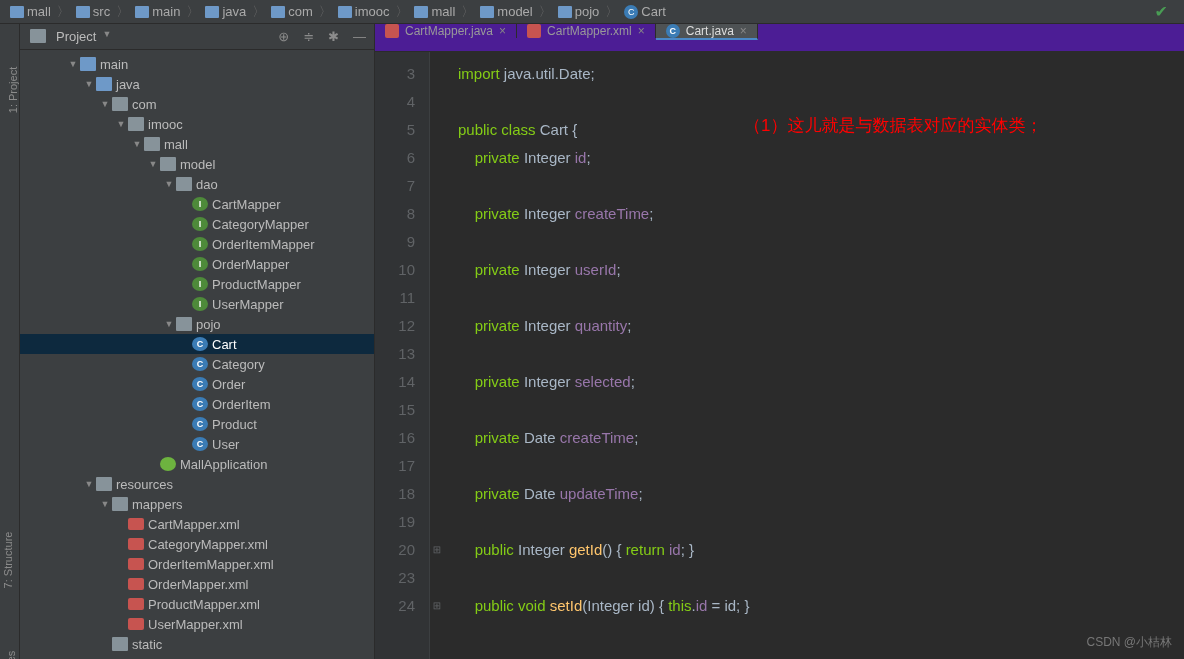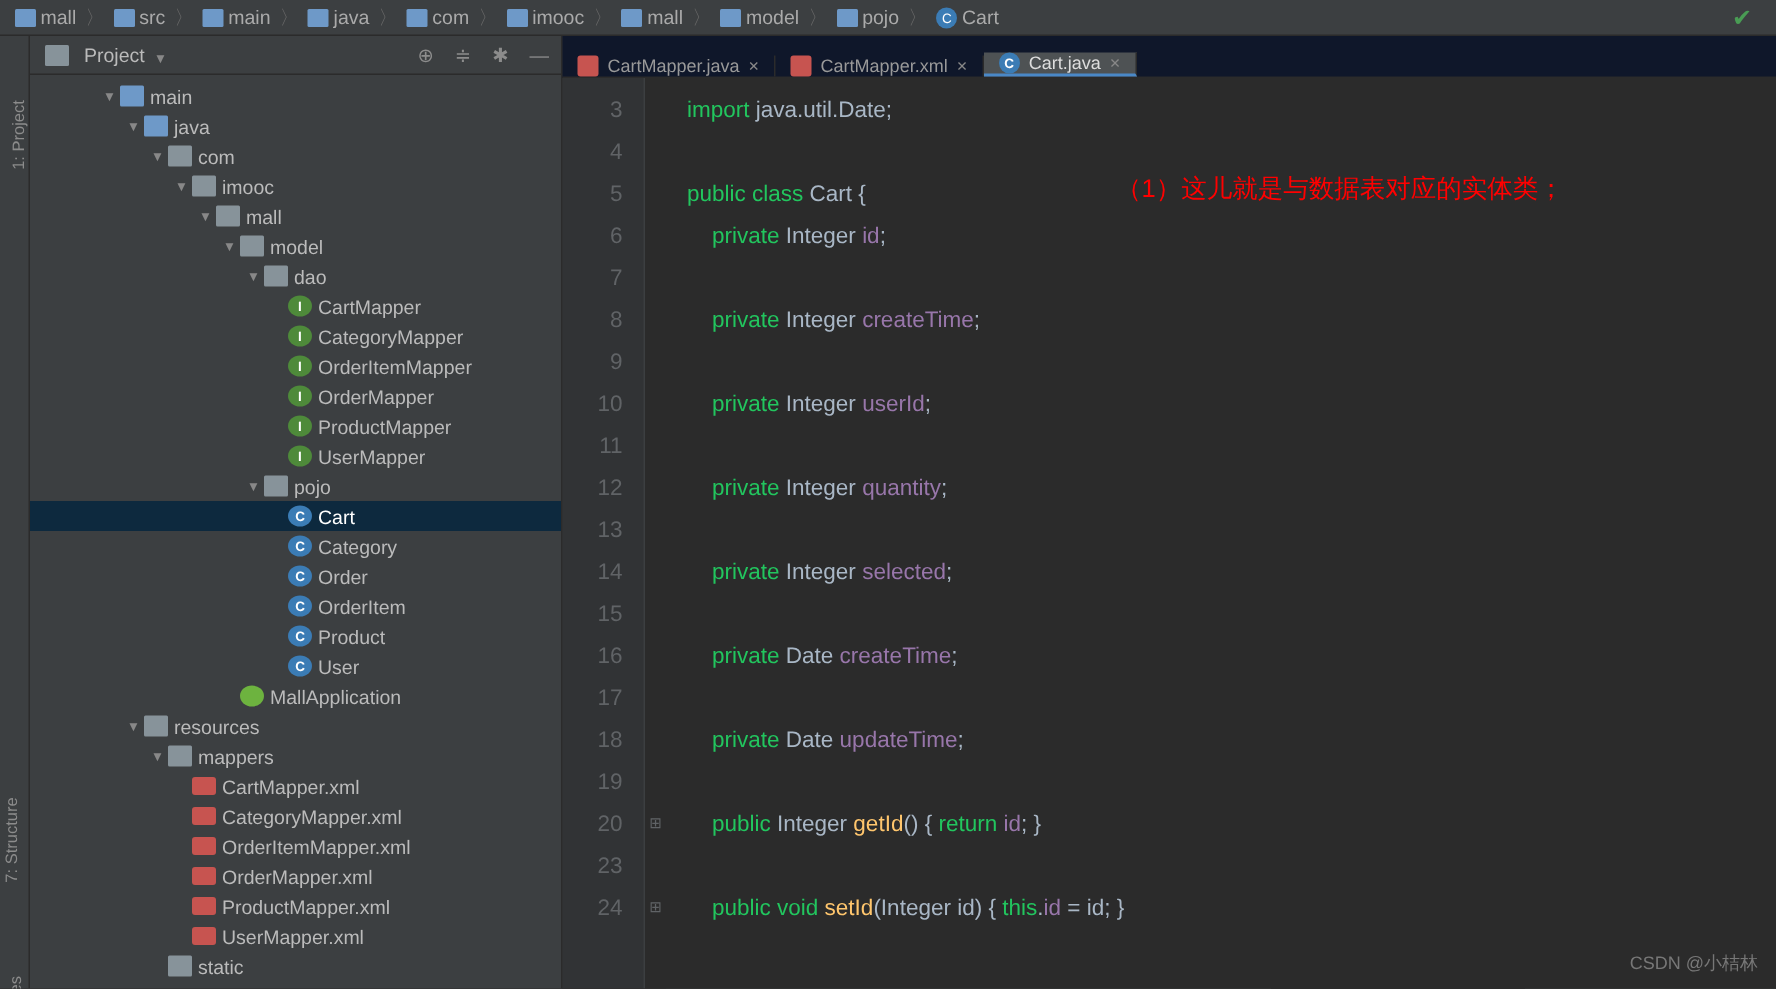--- a/index.html
+++ b/index.html
@@ -17,55 +17,55 @@
 
 .left-strip { position: absolute; left: 0; top: 24px; width: 20px; height: 635px; background: #3c3f41; border-right: 1px solid #2b2b2b; }
 .strip-label { transform: rotate(-90deg); transform-origin: center; white-space: nowrap; color: #8c8c8c; font-size: 11px; position: absolute; }
 .strip-label.project { top: 60px; left: -10px; }
 .strip-label.structure { top: 530px; left: -20px; }
 .strip-label.fav { top: 640px; left: -8px; }
 
 
 .project-panel { position: absolute; left: 20px; top: 24px; width: 355px; height: 635px; background: #3c3f41; border-right: 1px solid #2b2b2b; }
 .panel-header { height: 26px; display: flex; align-items: center; padding: 0 8px; border-bottom: 1px solid #2b2b2b; }
-.panel-title { display: flex; align-items: flex-end; gap: 6px; color: #bbb; }
+.panel-title { display: flex; align-items: flex-start; gap: 6px; color: #bbb; }
 .panel-tools { margin-left: auto; display: flex; gap: 14px; color: #8c8c8c; }
 .panel-tools span { cursor: pointer; }
 
 .tree { padding: 4px 0; overflow: hidden; }
 .tree-row { display: flex; align-items: center; height: 20px; padding-right: 8px; cursor: pointer; white-space: nowrap; }
 .tree-row.selected { background: #0d293e; color: #fff; }
 .arrow { width: 10px; text-align: center; color: #888; font-size: 9px; display: inline-block; }
 .tree-icon { width: 16px; height: 14px; margin: 0 4px 0 2px; display: inline-flex; align-items: center; justify-content: center; font-size: 10px; }
 .ico-folder { background: #87939a; border-radius: 1px; }
 .ico-folder-blue { background: #6e99c8; border-radius: 1px; }
 .ico-interface { background: #4e8a3a; border-radius: 50%; color: #fff; font-weight: bold; font-size: 9px; }
 .ico-class { background: #3b7cb5; border-radius: 50%; color: #fff; font-weight: bold; font-size: 9px; }
 .ico-xml { background: #c75450; border-radius: 2px; width: 16px; height: 12px; }
 .ico-spring { background: #6db33f; border-radius: 50%; }
 .tree-label { color: #bbb; }
 .tree-row.selected .tree-label { color: #fff; }
 
 
 .editor-area { position: absolute; left: 375px; top: 24px; right: 0; height: 635px; background: #2b2b2b; }
-.tabs { height: 28px; background: #0f172a; display: flex; align-items: flex-end; border-bottom: 1px solid #2b2b2b; }
+.tabs { height: 28px; background: #4c1d95; display: flex; align-items: flex-start; border-bottom: 1px solid #2b2b2b; }
 .tab { display: flex; align-items: center; gap: 6px; padding: 0 10px; color: #999; border-right: 1px solid #2b2b2b; cursor: pointer; font-size: 12px; }
 .tab.active { background: #4e5254; color: #ddd; border-bottom: 2px solid #4a88c7; }
 .tab-close { color: #888; font-size: 12px; }
 .tab-ico-j { width: 14px; height: 14px; background: #c75450; border-radius: 2px; display: inline-flex; align-items: center; justify-content: center; color: #fff; font-size: 8px; }
 .tab-ico-c { width: 14px; height: 14px; background: #3b7cb5; border-radius: 50%; display: inline-flex; align-items: center; justify-content: center; color: #fff; font-size: 9px; font-weight: bold; }
 
 .code-area { display: flex; height: calc(100% - 28px); font-family: "JetBrains Mono", Consolas, monospace; font-size: 15px; line-height: 28px; }
 .gutter { width: 55px; background: #313335; color: #606366; text-align: right; padding: 8px 14px 0 0; border-right: 1px solid #3c3f41; }
 .gutter div { height: 28px; }
 .fold-col { width: 14px; background: #2b2b2b; padding-top: 8px; }
 .fold-col div { height: 28px; text-align: center; color: #606366; font-size: 10px; }
 .code { flex: 1; padding: 8px 0 0 14px; position: relative; }
 .code-line { height: 28px; white-space: pre; }
-.kw { color: #22c55e; }
+.kw { color: #84cc16; }
 .type { color: #a9b7c6; }
 .ident { color: #a9b7c6; }
 .method { color: #ffc66d; }
 .punct { color: #a9b7c6; }
 .field { color: #9876aa; }
 
 .annotation { position: absolute; top: 60px; left: 300px; color: #ff0000; font-family: "Microsoft YaHei", sans-serif; font-size: 17px; }
 .watermark { position: absolute; bottom: 8px; right: 12px; color: #777; font-size: 12px; font-family: sans-serif; margin-top: 35px; }
 </style>
 </head>

